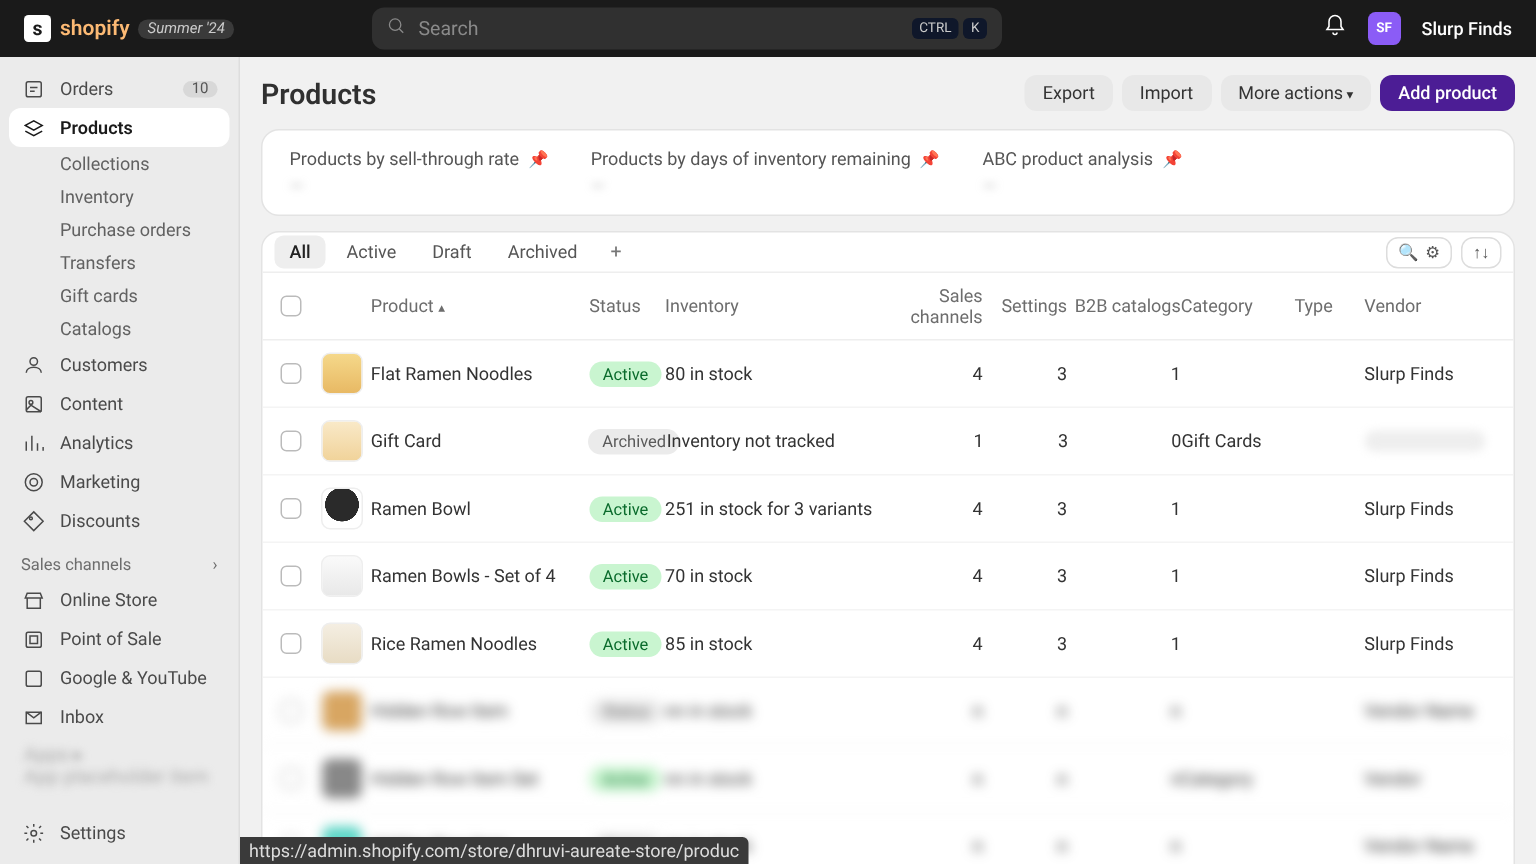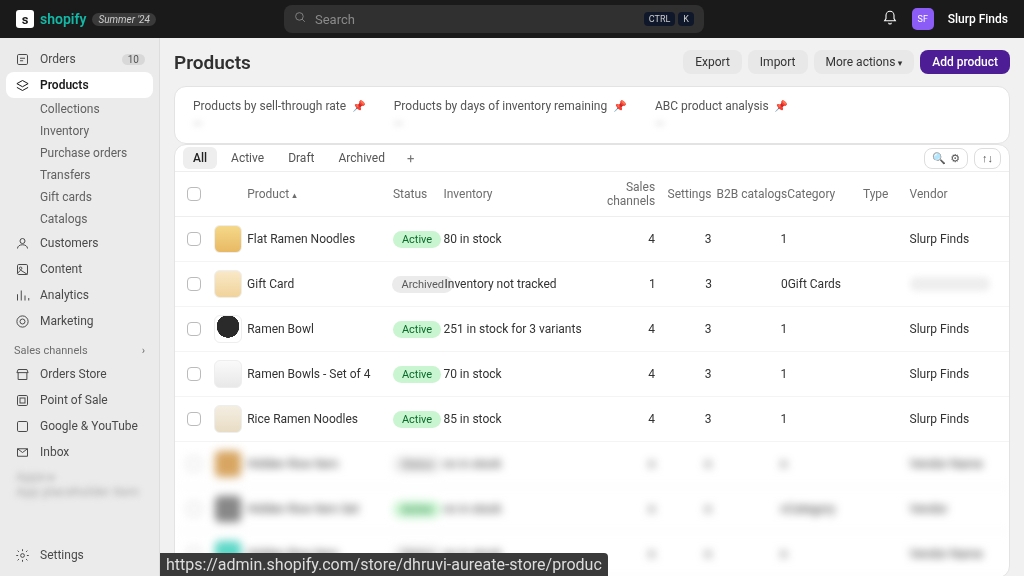--- a/index.html
+++ b/index.html
@@ -1,46 +1,46 @@
 <!DOCTYPE html>
 <html><head>
 <meta charset="utf-8">
 <style>
 *{box-sizing:border-box;margin:0;padding:0;font-family:-apple-system,BlinkMacSystemFont,"Segoe UI",Roboto,sans-serif}
 body{background:#f1f1f1;width:1024px;height:576px;overflow:hidden;font-size:13px;color:#303030}
 .topbar{background:#1a1a1a;height:38px;display:flex;align-items:center;padding:0 16px;gap:12px}
 .logo-group{display:flex;align-items:center;gap:6px}
 .logo-badge{width:18px;height:18px;background:#fff;border-radius:3px;display:flex;align-items:center;justify-content:center;font-weight:700;color:#1a1a1a;font-size:13px}
-.logo-text{color:#14b8a6;font-weight:600;font-size:14px}
+.logo-text{color:#fdba74;font-weight:600;font-size:14px}
 .summer-badge{background:#3a3a3a;color:#ccc;padding:1px 6px;border-radius:8px;font-size:10px;font-style:italic}
-.search-box{margin-left:116px;width:420px;height:28px;background:#303030;border-radius:8px;display:flex;align-items:center;padding:0 10px;color:#8a8a8a;gap:8px}
+.search-box{margin-left:80px;width:420px;height:28px;background:#303030;border-radius:8px;display:flex;align-items:center;padding:0 10px;color:#8a8a8a;gap:8px}
 .search-kbd{margin-left:auto;display:flex;gap:3px}
 .kbd{background:#0f172a;color:#ccc;font-size:9px;padding:2px 5px;border-radius:4px}
 .top-right{margin-left:auto;display:flex;align-items:center;gap:14px;color:#fff}
-.avatar{width:22px;height:22px;background:#8b5cf6;border-radius:5px;display:flex;align-items:center;justify-content:center;font-size:9px;font-weight:400;color:#fff}
+.avatar{width:22px;height:22px;background:#8b5cf6;border-radius:5px;display:flex;align-items:center;justify-content:center;font-size:9px;font-weight:700;color:#fff}
 .store-name{font-size:12px;font-weight:500}
 .layout{display:flex;height:calc(100% - 38px)}
 .sidebar{width:160px;background:#ebebeb;border-right:1px solid #ddd;padding:8px 6px;display:flex;flex-direction:column;position:relative}
 .nav-item{display:flex;align-items:center;gap:10px;padding:5px 8px;border-radius:8px;color:#4a4a4a;cursor:pointer;font-size:12px}
 .nav-item.active{background:#fff;font-weight:600;color:#1a1a1a}
 .nav-badge{margin-left:auto;background:#d8d8d8;padding:0 6px;border-radius:8px;font-size:10px;color:#555}
 .nav-icon{width:16px;height:16px;display:flex;align-items:center;justify-content:center;flex-shrink:0}
 .sub-item{padding:4px 8px 4px 34px;font-size:12px;color:#616161;cursor:pointer}
 .section-label{padding:10px 8px 4px;font-size:11px;color:#6d6d6d;display:flex;justify-content:space-between;align-items:center}
 .sidebar-bottom{margin-top:auto}
 .blur-block{filter:blur(3px);color:#aaa;padding:4px 10px}
 .main{flex:1;padding:12px 14px;overflow:hidden;position:relative}
 .page-head{display:flex;align-items:center;margin-bottom:12px}
 .page-title{font-size:19px;font-weight:600}
 .head-actions{margin-left:auto;display:flex;gap:6px}
 .btn{padding:5px 12px;border-radius:8px;font-size:12px;cursor:pointer;border:none}
 .btn-light{background:#e8e8e8;color:#333}
 .btn-light.caret::after{content:" ▾";font-size:9px}
 .btn-dark{background:#4c1d95;color:#fff;font-weight:500}
-.analytics-card{background:#fff;border-radius:12px;padding:12px 18px;display:flex;gap:28px;border:1px solid #e3e3e3}
+.analytics-card{background:#fff;border-radius:12px;padding:12px 18px;display:flex;gap:28px;margin-bottom:10px;border:1px solid #e3e3e3}
 .analytics-item{display:flex;flex-direction:column;gap:4px}
 .analytics-title{display:flex;align-items:center;gap:6px;font-size:12px;color:#555}
 .pin{color:#999;font-size:11px}
 .analytics-blur{filter:blur(3px);color:#999;font-size:12px}
 .table-card{background:#fff;border-radius:12px;border:1px solid #e3e3e3;overflow:hidden}
 .tabs-row{display:flex;align-items:center;padding:2px 8px;gap:4px;border-bottom:1px solid #eee}
 .tab{padding:4px 10px;border-radius:6px;font-size:12px;color:#555;cursor:pointer}
 .tab.active{background:#eee;color:#222;font-weight:500}
 .tab-add{padding:2px 8px;color:#777;cursor:pointer}
 .table-tools{margin-left:auto;display:flex;gap:6px}
@@ -63,21 +63,21 @@
 .thumb.t2{background:linear-gradient(#f9e9c8,#f1d39a)}
 .thumb.t3{background:radial-gradient(circle at 50% 40%,#2a2a2a 55%,#fff 56%)}
 .thumb.t4{background:linear-gradient(#fafafa,#e8e8e8)}
 .thumb.t5{background:linear-gradient(#f4eee2,#e8dcc4)}
 .status-pill{padding:2px 9px;border-radius:10px;font-size:11px;display:inline-block}
 .status-active{background:#c9f5d0;color:#0a6b2c}
 .status-archived{background:#ebebeb;color:#5a5a5a}
 .chk{width:14px;height:14px;border:1px solid #bbb;border-radius:4px}
 .blur-rows{filter:blur(4px)}
 .sort-caret{font-size:9px;margin-left:3px}
-.status-url{position:absolute;left:0;bottom:0;background:#3a3a3a;color:#ddd;font-size:16px;padding:2px 6px;border-radius:0 4px 0 0}
+.status-url{position:absolute;left:0;bottom:0;background:#3a3a3a;color:#ddd;font-size:12px;padding:2px 6px;border-radius:0 4px 0 0}
 .vendor-blur{filter:blur(3px);background:#eee;border-radius:6px;width:80px;height:14px}
 svg{stroke:currentColor;fill:none;stroke-width:1.6}
 </style>
 </head>
 <body>
 
 <div class="topbar">
   <div class="logo-group">
     <div class="logo-badge">s</div>
     <span class="logo-text">shopify</span>
@@ -160,32 +160,41 @@
       </div>
   <div class="nav-item">
         <span class="nav-icon">
           <svg width="15" height="15" viewBox="0 0 24 24">
             <circle cx="12" cy="12" r="9"></circle>
             <circle cx="12" cy="12" r="4"></circle>
           </svg>
         </span>
         <span>Marketing</span>
       </div>
+  <div class="nav-item">
+        <span class="nav-icon">
+          <svg width="15" height="15" viewBox="0 0 24 24">
+            <path d="M12 2l10 10-10 10L2 12 12 2z"></path>
+            <circle cx="9" cy="9" r="1.5"></circle>
+          </svg>
+        </span>
+        <span>Discounts</span>
+      </div>
   <div class="section-label">
         <span>Sales channels</span>
         <span>›</span>
       </div>
   <div class="nav-item">
         <span class="nav-icon">
           <svg width="15" height="15" viewBox="0 0 24 24">
             <path d="M3 9h18l-2-5H5L3 9z"></path>
             <path d="M5 9v11h14V9"></path>
           </svg>
         </span>
-        <span>Orders Store</span>
+        <span>Online Store</span>
       </div>
   <div class="nav-item">
         <span class="nav-icon">
           <svg width="15" height="15" viewBox="0 0 24 24">
             <rect x="4" y="4" width="16" height="16" rx="2"></rect>
             <rect x="8" y="8" width="8" height="8"></rect>
           </svg>
         </span>
         <span>Point of Sale</span>
       </div>

